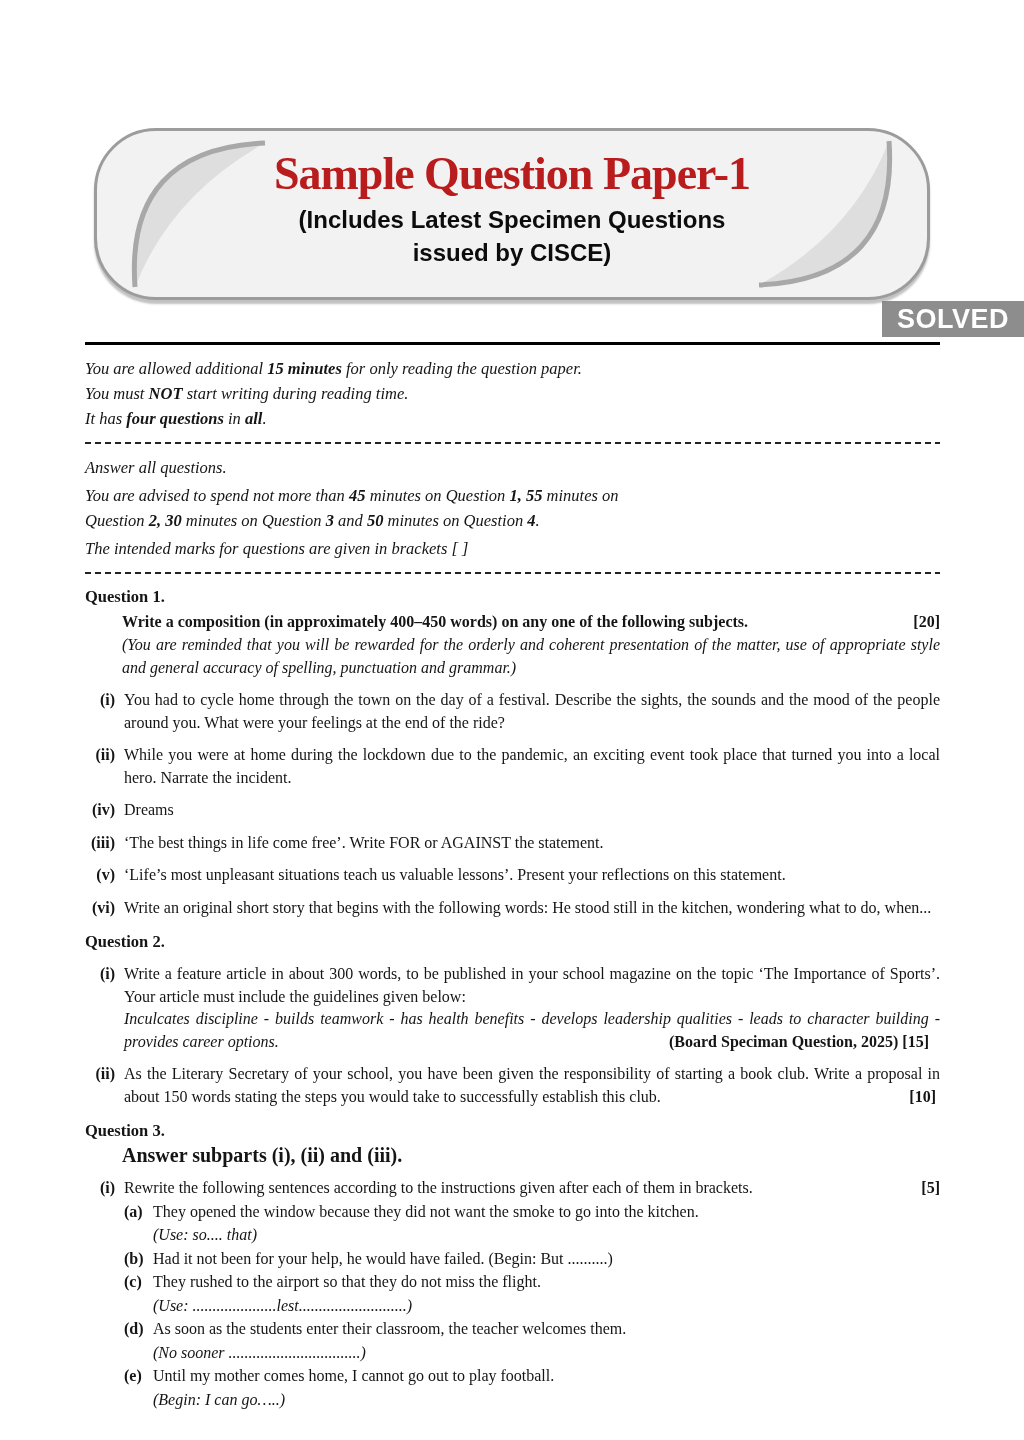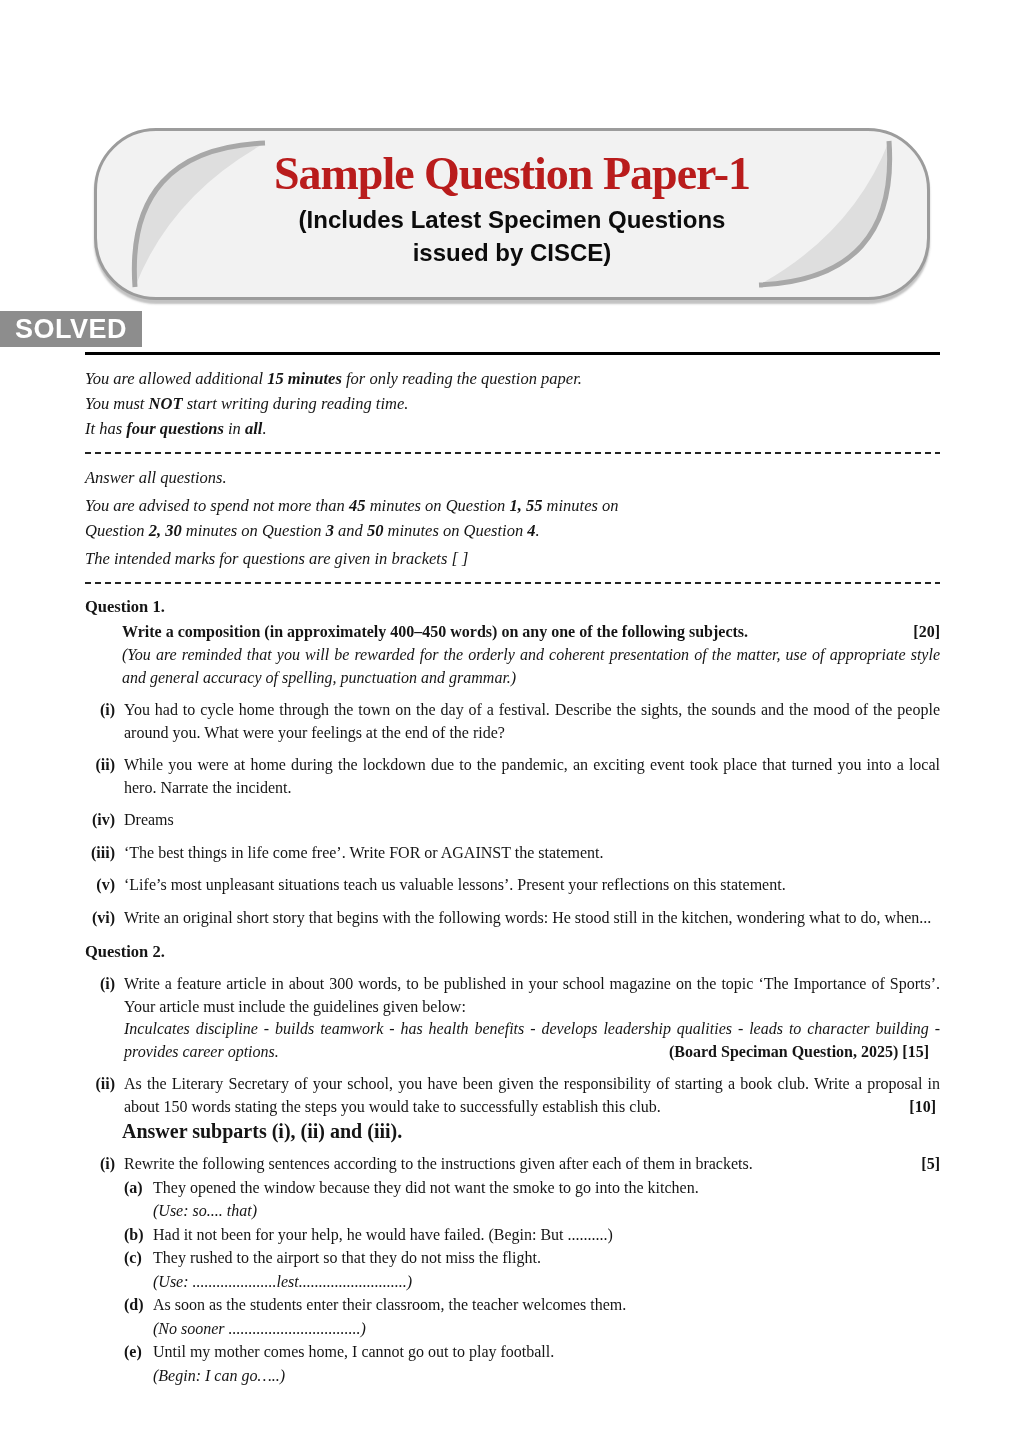--- a/index.html
+++ b/index.html
@@ -47,21 +47,21 @@
     font-weight: bold;
     font-size: 24px;
     line-height: 33px;
     color: #0c0c0c;
   }
   .crescent { position: absolute; z-index: 1; }
   .crescent-left { left: 10px; top: 6px; }
   .crescent-right { right: 10px; bottom: 6px; transform: rotate(180deg); }
 
   
-  .badge-row { text-align: left; margin-top: 11px; }
+  .badge-row { text-align: right; margin-top: 1px; }
   .solved-badge {
     display: inline-block;
     background: var(--badge-bg, #8d8d8d);
     color: #ffffff;
     font-family: "Liberation Sans", sans-serif;
     font-weight: bold;
     font-size: 27px;
     line-height: 34px;
     padding: 1px 15px;
     letter-spacing: 0.5px;
@@ -237,20 +237,21 @@
       <div class="item">
         <span class="item-label">(ii)</span>
         <div class="item-body">
           <span>As the Literary Secretary of your school, you have been given the responsibility of starting a book club. Write a proposal in about 150 words stating the steps you would take to successfully establish this club.</span>
           <span class="marks marks-abs">[10]</span>
         </div>
       </div>
     </div>
 
     <div>
+      <div class="q-heading">Question 3.</div>
       <div class="sub-heading">Answer subparts (i), (ii) and (iii).</div>
 
       <div class="item">
         <span class="item-label">(i)</span>
         <div class="item-body">
           <div class="flex-line">
             <span>Rewrite the following sentences according to the instructions given after each of them in brackets.</span>
             <span class="marks">[5]</span>
           </div>
 

